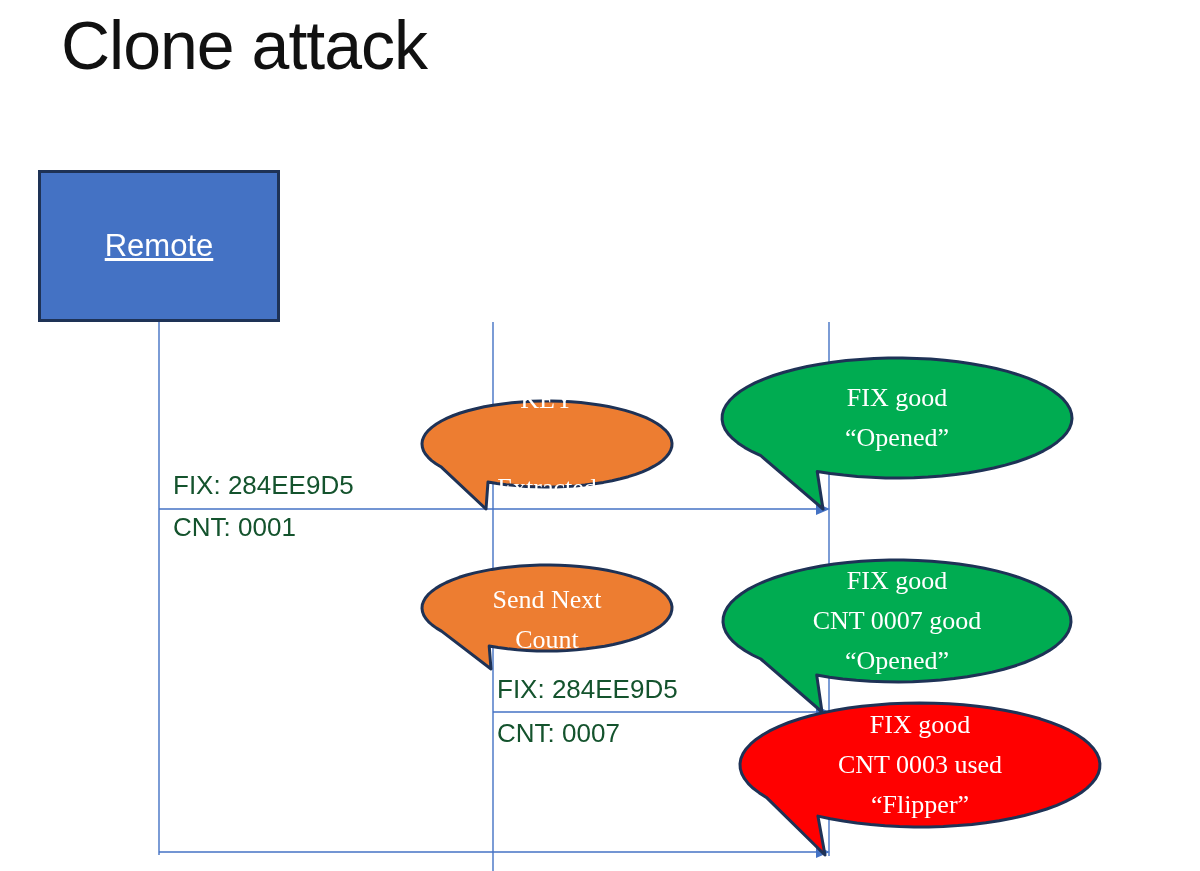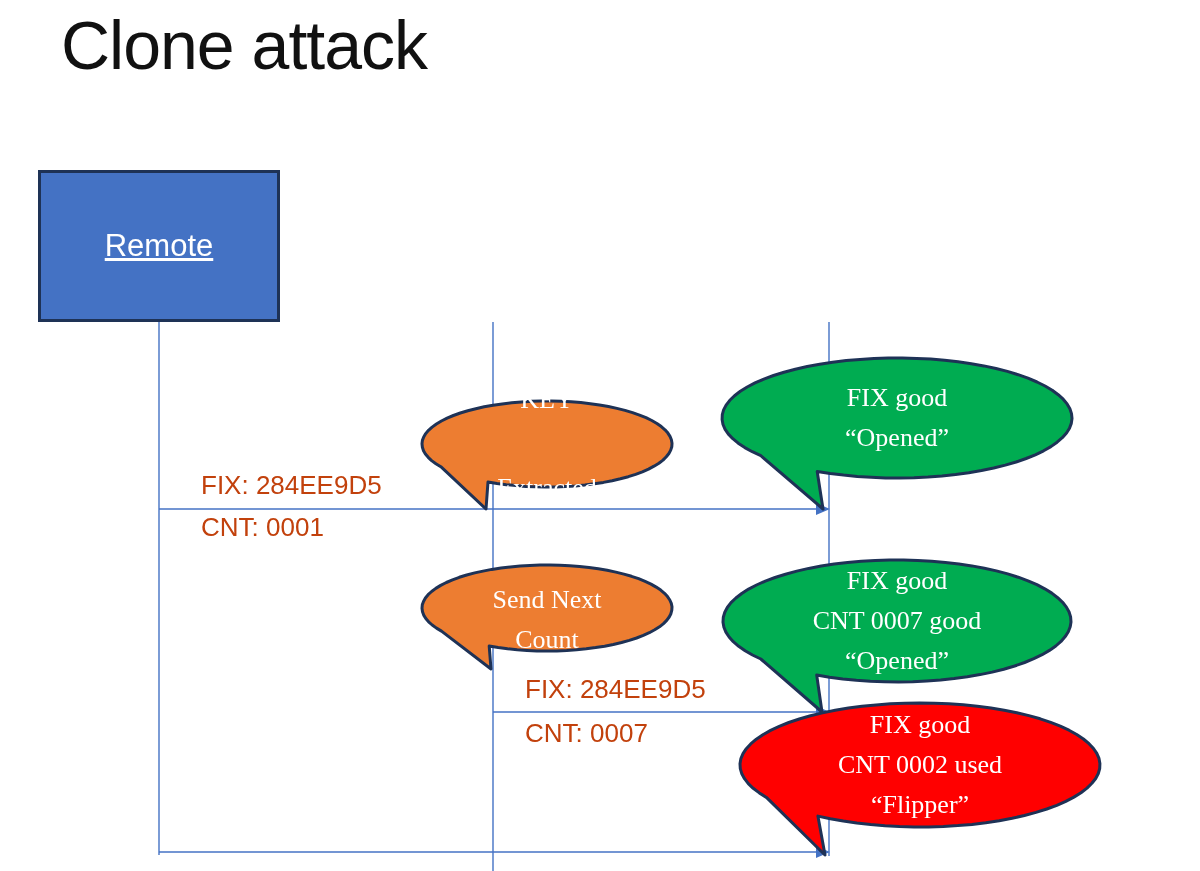--- a/index.html
+++ b/index.html
@@ -15,21 +15,21 @@
     position:absolute;top:170px;height:152px;width:242px;box-sizing:border-box;
     background:var(--c-fill);border:3px solid var(--c-outline);
     display:flex;align-items:center;justify-content:center;
   }
   .actor-label{color:#fff;font-size:31px;text-decoration:underline;}
   .wires{position:absolute;left:0;top:0;pointer-events:none;}
   .lifeline{stroke:var(--c-line);stroke-width:1.4;}
   .msgline{stroke:var(--c-line);stroke-width:1.5;}
   .arrowhead{fill:var(--c-line);stroke:none;}
   .msg-label{
-    position:absolute;font-size:26px;color:#c2410c;white-space:nowrap;line-height:1.2;margin-left:28px;
+    position:absolute;font-size:26px;color:#14532d;white-space:nowrap;line-height:1.2;
   }
   .callout{position:absolute;}
   .callout svg{display:block;}
   .callout path{stroke:var(--c-outline);stroke-width:3;stroke-linejoin:round;}
   .callout.orange path{fill:var(--c-orange);}
   .callout.green  path{fill:var(--c-green);}
   .callout.red    path{fill:var(--c-red);}
   .callout-text{
     position:absolute;display:flex;flex-direction:column;align-items:center;justify-content:center;
     color:#fff;font-size:26px;line-height:40px;text-align:center;font-family:Liberation Serif, serif;
@@ -89,21 +89,21 @@
       <div>“Opened”</div>
     </div>
   </div>
 
   <div class="callout red" style="left:736px;top:699px;">
     <svg width="368" height="160">
         <path d="M89,156 L30.4,98.4 L23.3,93.9 L17.2,89.3 L12.3,84.6 L8.5,79.7 L5.8,74.8 L4.3,69.7 L4.0,64.7 L4.9,59.6 L7.0,54.7 L10.3,49.7 L14.7,44.9 L20.3,40.2 L26.9,35.7 L34.6,31.4 L43.2,27.4 L52.8,23.5 L63.3,20.0 L74.5,16.8 L86.5,13.9 L99.2,11.3 L112.4,9.1 L126.0,7.3 L140.1,5.9 L154.4,4.8 L169.0,4.2 L183.6,4.0 L198.3,4.2 L212.8,4.8 L227.2,5.8 L241.3,7.2 L255.0,9.0 L268.2,11.2 L280.8,13.7 L292.9,16.6 L304.2,19.8 L314.7,23.4 L324.3,27.2 L333.0,31.2 L340.7,35.5 L347.4,40.0 L353.0,44.7 L357.5,49.5 L360.8,54.4 L363.0,59.4 L363.9,64.4 L363.7,69.5 L362.3,74.5 L359.7,79.5 L355.9,84.3 L351.0,89.1 L345.0,93.7 L337.9,98.1 L329.8,102.3 L320.8,106.3 L310.8,110.0 L300.0,113.4 L288.4,116.5 L276.1,119.3 L263.2,121.7 L249.8,123.7 L236.0,125.4 L221.8,126.6 L207.3,127.5 L192.7,127.9 L178.1,128.0 L163.5,127.6 L149.0,126.8 L134.7,125.6 L120.8,124.1 L107.3,122.1 L94.3,119.8 L81.9,117.1 Z"></path>
       </svg>
     <div class="callout-text" style="left:4px;top:4px;width:360px;height:124px;">
       <div>FIX good</div>
-      <div>CNT 0002 used</div>
+      <div>CNT 0003 used</div>
       <div>“Flipper”</div>
     </div>
   </div>
 
   <div class="callout green" style="left:719px;top:556px;">
     <svg width="356" height="160">
         <path d="M103,156 L41.8,103.0 L33.5,99.0 L26.1,94.7 L19.7,90.3 L14.3,85.7 L10.1,81.0 L6.9,76.1 L4.9,71.2 L4.0,66.2 L4.3,61.3 L5.8,56.3 L8.3,51.5 L12.0,46.7 L16.9,42.0 L22.7,37.5 L29.6,33.1 L37.5,29.0 L46.3,25.1 L56.0,21.5 L66.5,18.2 L77.8,15.1 L89.7,12.4 L102.2,10.1 L115.2,8.1 L128.6,6.5 L142.3,5.3 L156.3,4.5 L170.4,4.1 L184.6,4.0 L198.7,4.4 L212.7,5.2 L226.4,6.4 L239.9,8.0 L252.9,9.9 L265.4,12.3 L277.4,14.9 L288.7,17.9 L299.2,21.2 L309.0,24.8 L317.9,28.7 L325.8,32.8 L332.8,37.1 L338.7,41.7 L343.6,46.3 L347.4,51.1 L350.1,56.0 L351.6,60.9 L352.0,65.9 L351.2,70.8 L349.3,75.8 L346.2,80.6 L342.0,85.4 L336.8,90.0 L330.4,94.4 L323.1,98.7 L314.8,102.7 L305.6,106.5 L295.6,110.0 L284.7,113.2 L273.2,116.1 L261.0,118.6 L248.3,120.8 L235.1,122.6 L221.6,124.1 L207.7,125.1 L193.7,125.8 L179.5,126.0 L165.4,125.8 L151.3,125.3 L137.4,124.3 L123.8,123.0 L110.5,121.2 L97.7,119.1 Z"></path>
       </svg>
     <div class="callout-text" style="left:4px;top:4px;width:348px;height:122px;">
       <div>FIX good</div>

